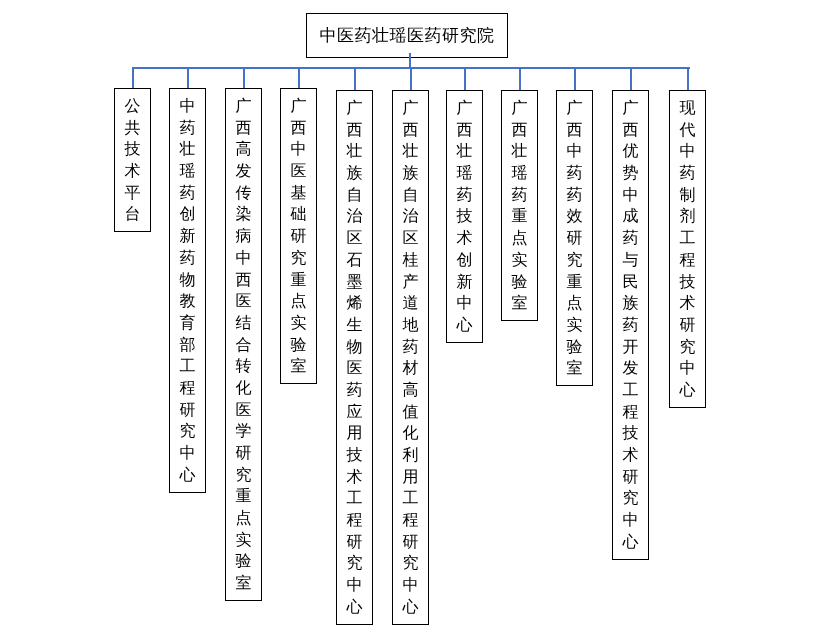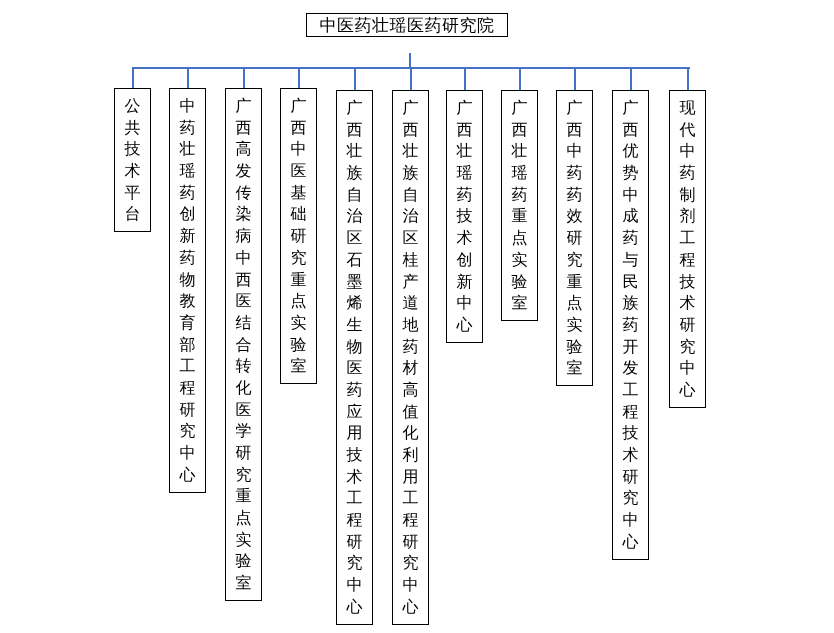--- a/index.html
+++ b/index.html
@@ -1,18 +1,18 @@
 <!DOCTYPE html>
 <html><head>
   <meta charset="utf-8">
   <style>
     html, body { margin: 0; padding: 0; background: #ffffff; }
     body { width: 834px; height: 633px; position: relative; overflow: hidden;
            font-family: "DejaVu Sans", sans-serif; }
-    .root-box { position: absolute; left: 306px; top: 13px; width: 202px; height: 24px;
+    .root-box { position: absolute; left: 306px; top: 13px; width: 202px; height: 45px;
                 border: 1.5px solid #000; box-sizing: border-box; background: #fff;
                 display: flex; align-items: center; justify-content: center;
                 font-size: 17px; color: #000; letter-spacing: 0.5px; }
     .connector { position: absolute; background: #4472c4; }
     .child-box { position: absolute; top: 88px; width: 37px; border: 1.5px solid #000;
                  box-sizing: border-box; background: #fff; display: flex; flex-direction: column;
                  align-items: center; padding-top: 6px; }
     .child-box .ch { display: block; font-size: 16px; line-height: 21.7px; color: #000; height: 21.7px; }
   </style>
 </head>

